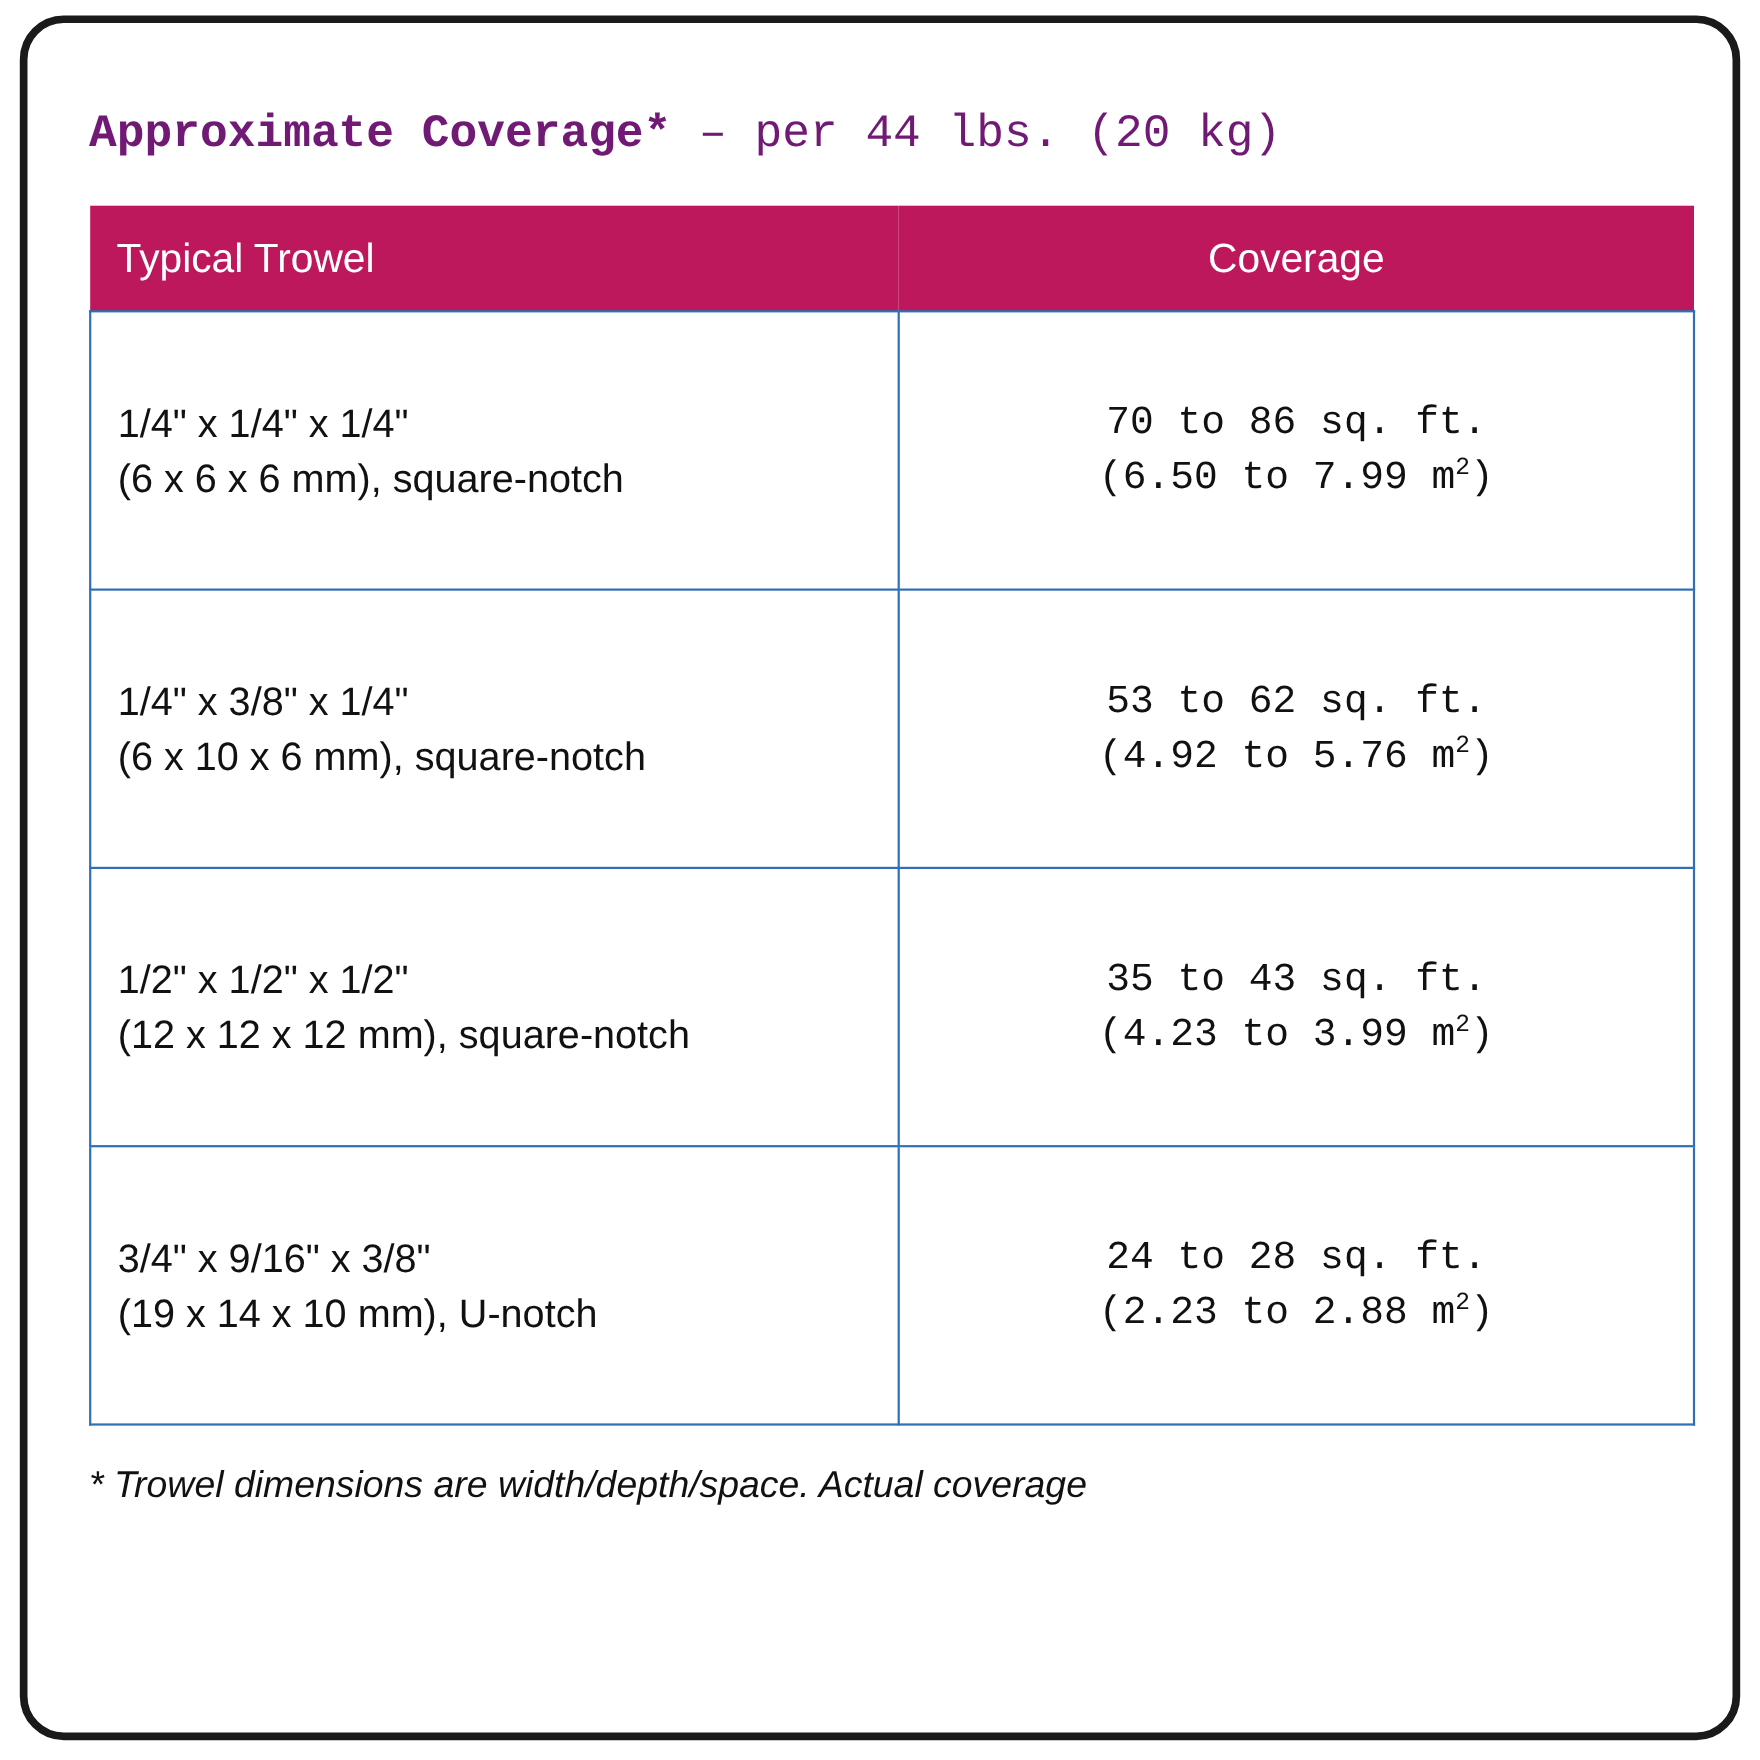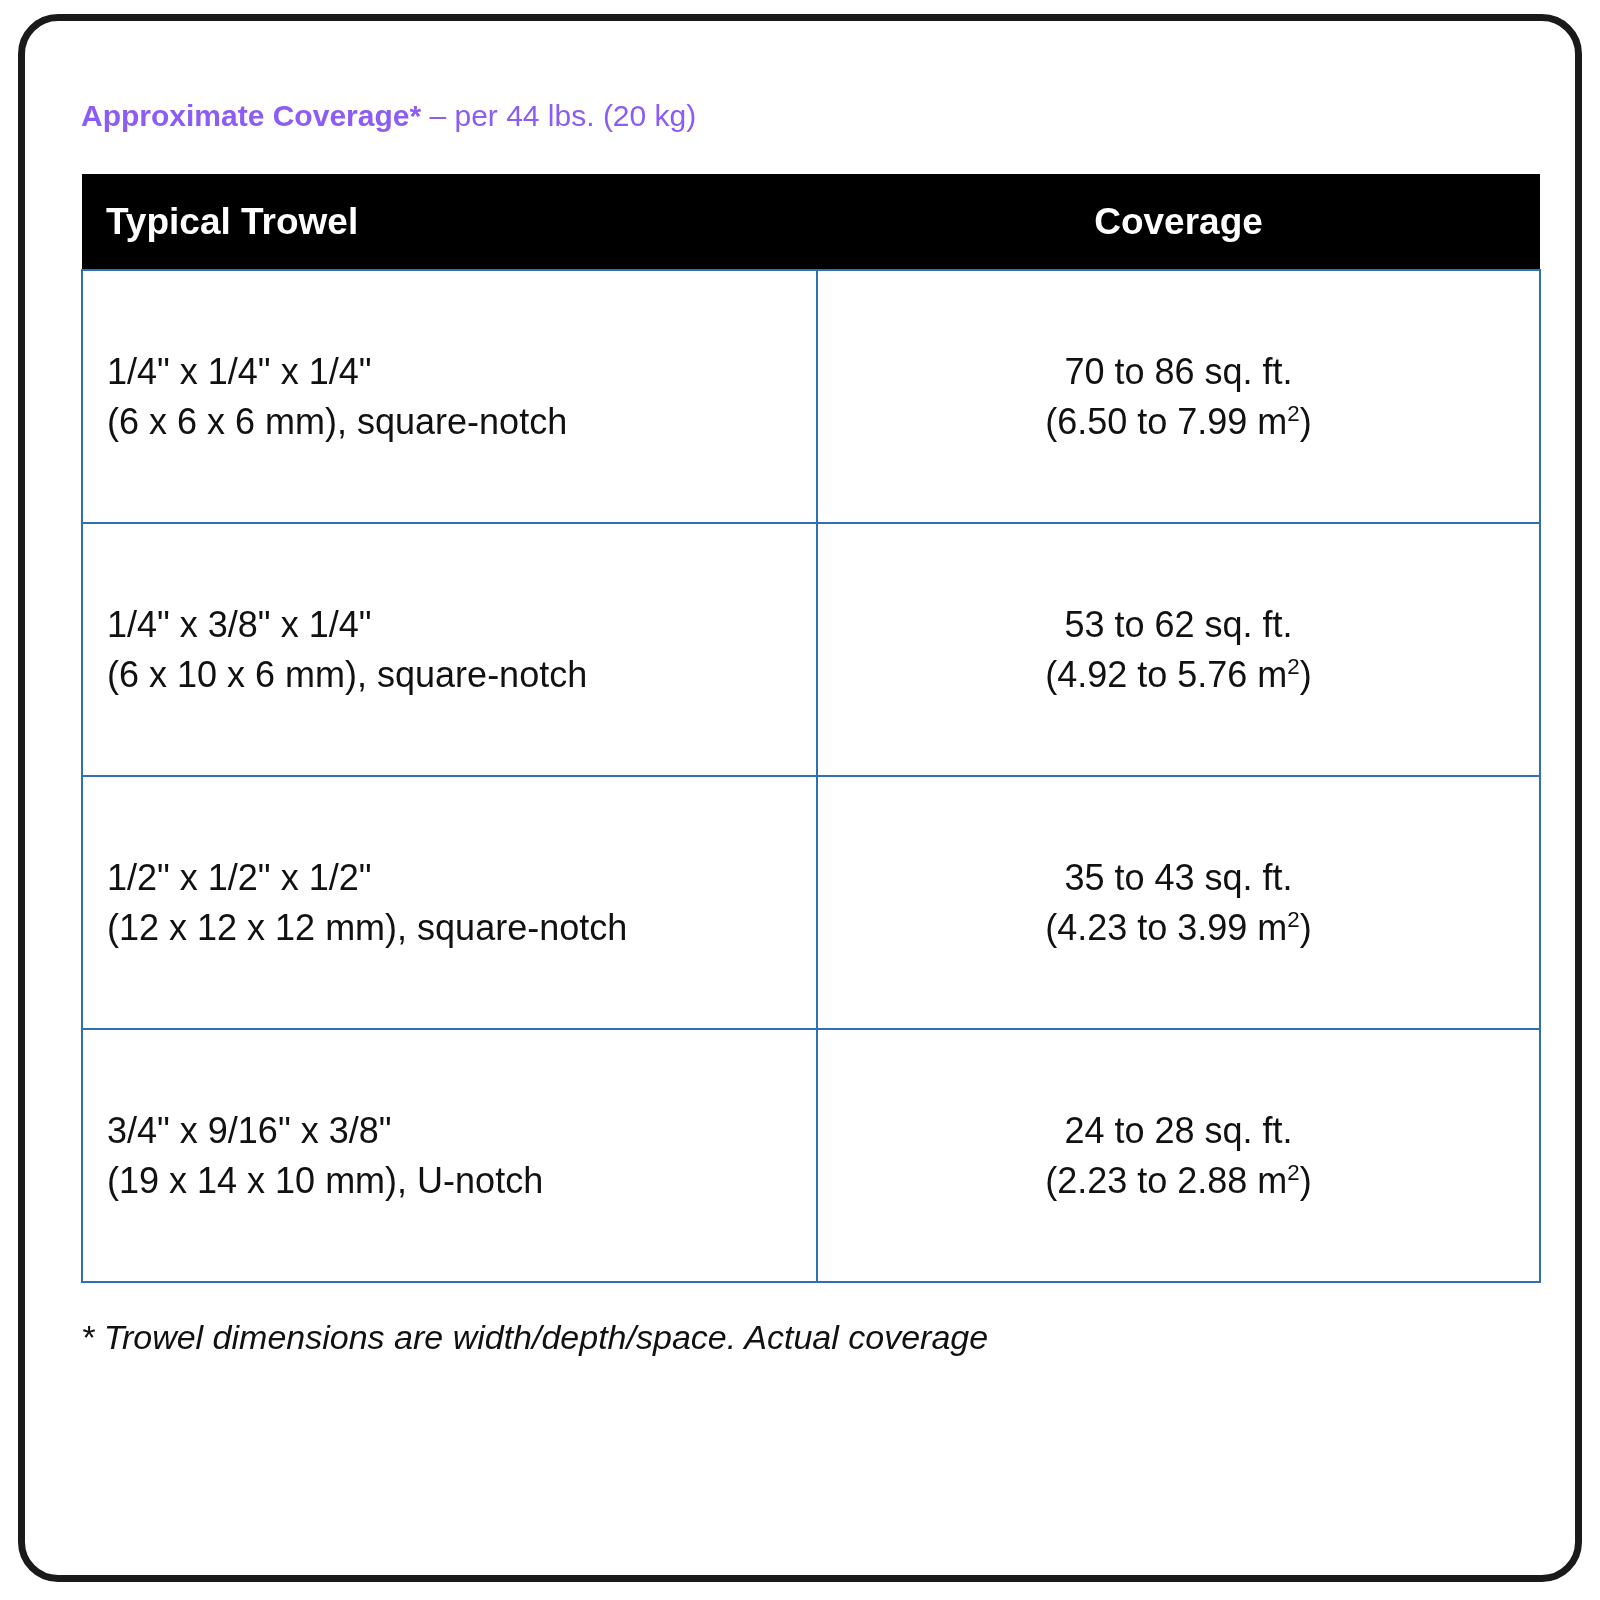--- a/index.html
+++ b/index.html
@@ -22,42 +22,43 @@
     box-sizing: border-box;
     border: 7px solid #1a1a1a;
     border-radius: 40px;
     background: #ffffff;
     overflow: hidden;
   }
   .inner {
     padding: 78px 52px 0 56px;
   }
   .title {
-    font-size: 30px;
+    font-size: 42px;
     line-height: 1.1;
-    color: #8b5cf6;
+    color: #701a75;
     white-space: nowrap;
     margin-bottom: 42px;
+    font-family: Liberation Mono, monospace;
   }
   .title .bold {
     font-weight: bold;
   }
   .title .reg {
     font-weight: normal;
   }
   table.coverage {
     border-collapse: collapse;
     width: 1458px;
     table-layout: fixed;
   }
   table.coverage thead th {
-    background: #000000;
+    background: #be185d;
     color: #ffffff;
     font-size: 37px;
-    font-weight: bold;
+    font-weight: normal;
     height: 96px;
     padding: 0 24px;
     box-sizing: border-box;
   }
   th.col-trowel {
     text-align: left;
     width: 735px;
   }
   th.col-coverage {
     text-align: center;
@@ -71,20 +72,21 @@
     color: #111111;
     line-height: 1.38;
     padding: 0 24px;
     vertical-align: middle;
   }
   td.trowel {
     text-align: left;
   }
   td.coverage-val {
     text-align: center;
+    font-family: Liberation Mono, monospace;
   }
   .line2 {
     display: block;
   }
   sup {
     font-size: 0.62em;
     vertical-align: super;
     line-height: 0;
   }
   .footnote {

